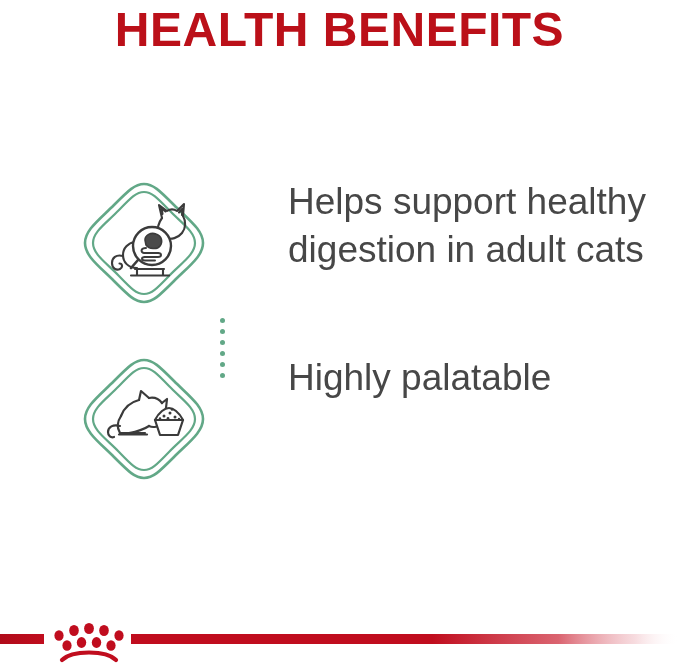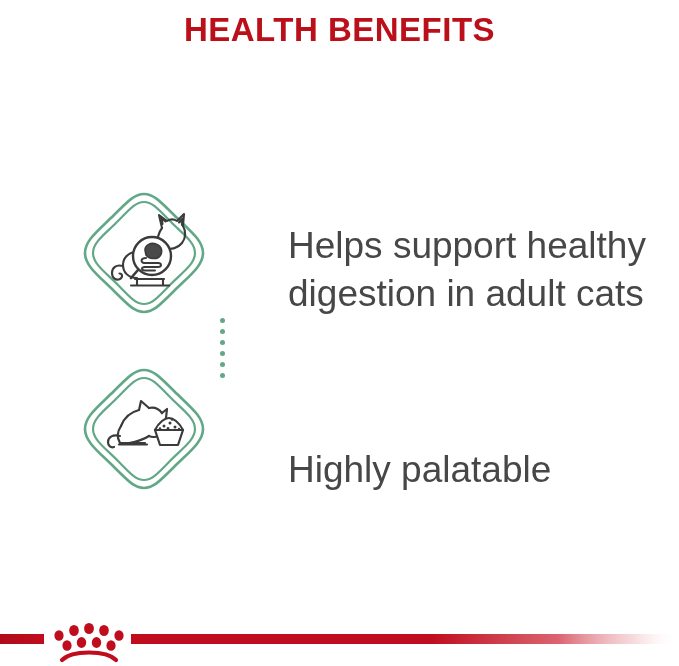--- a/index.html
+++ b/index.html
@@ -26,39 +26,39 @@
     top: 0px;
     left: 0;
     width: 679px;
     text-align: center;
   }
   .title-line {
     display: block;
     color: #BB1019;
     font-family: "Liberation Sans", sans-serif;
     font-weight: bold;
-    font-size: 33px;
+    font-size: 48px;
     line-height: 50px;
     letter-spacing: 0.5px;
     white-space: nowrap;
   }
   .title-line-1 { padding-top: 5px; }
   .title-line-2 { padding-top: 1px; }
 
   
   .benefits {
     position: absolute;
     top: 178px;
     left: 0;
     width: 679px;
   }
   .benefit-row {
     position: relative;
     display: flex;
-    align-items: flex-end;
+    align-items: flex-start;
     width: 679px;
     height: 140px;
   }
   .benefit-row.row-2 {
     margin-top: 36px;
   }
 
   .icon-cell {
     width: 288px;
     min-width: 288px;

